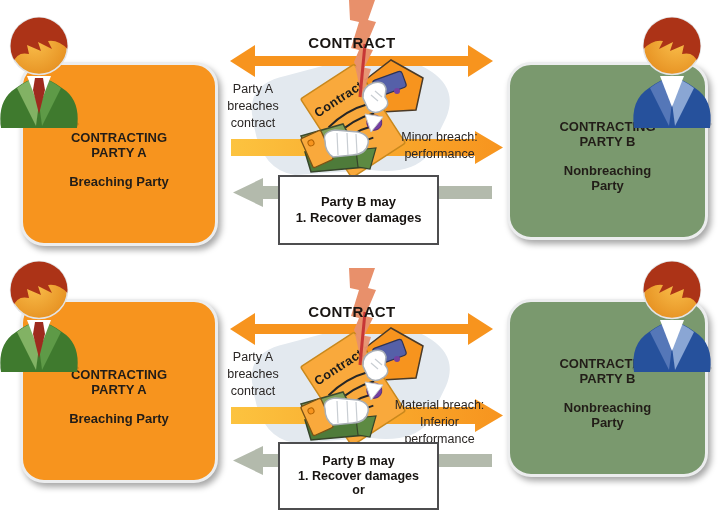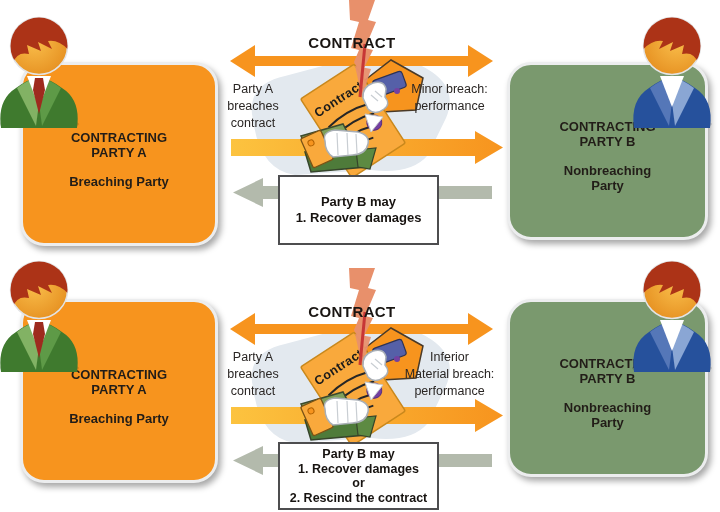--- a/index.html
+++ b/index.html
@@ -29,21 +29,21 @@
   
   .mid-art{position:absolute;left:225px;top:0;width:280px;height:256px;}
 
   .contract-heading{position:absolute;left:225px;width:254px;text-align:center;font-weight:700;
                     font-size:15px;letter-spacing:0.4px;color:#191512;}
   .p1 .contract-heading{top:34px;}
   .p2 .contract-heading{top:47px;}
 
   .note{position:absolute;font-size:12.5px;line-height:17px;text-align:center;color:#2A2624;}
   .left-note{left:208px;width:90px;}
-  .right-note{left:392px;width:115px;}
+  .right-note{left:382px;width:115px;margin-top:48px;}
   .p1 .note{top:81px;}
   .p2 .note{top:93px;}
 
   .remedy-box{position:absolute;left:278px;width:161px;background:#fff;border:2px solid #4D4D4F;
               box-sizing:border-box;display:flex;flex-direction:column;justify-content:center;
               align-items:center;font-weight:700;color:#171310;}
   .p1 .remedy-box{top:175px;height:70px;font-size:13px;line-height:16px;}
   .p2 .remedy-box{top:186px;height:68px;font-size:12.5px;line-height:14.5px;}
 
   .defs-svg{position:absolute;width:0;height:0;overflow:hidden;}
@@ -203,26 +203,25 @@
       </svg>
 
     <div class="contract-heading">CONTRACT</div>
 
     <div class="note left-note">
       <div>Party A</div>
       <div>breaches</div>
       <div>contract</div>
     </div>
     <div class="note right-note">
+      <div>Material breach:</div>
       <div>Inferior</div>
-      <div>Material breach:</div>
       <div>performance</div>
     </div>
 
     <div class="remedy-box">
       <div>Party B may</div>
       <div>1. Recover damages</div>
       <div>or</div>
-      <div>2. Rescind the contract</div>
     </div>
   </section>
 
 </div>
 
 </body></html>

